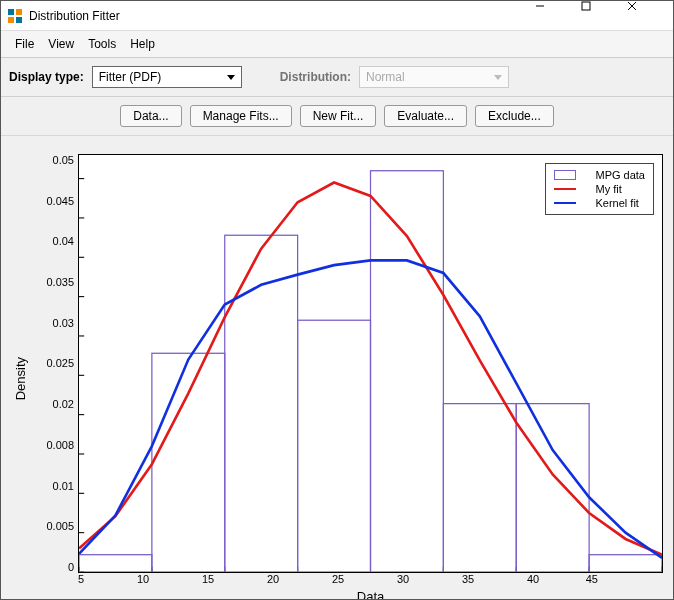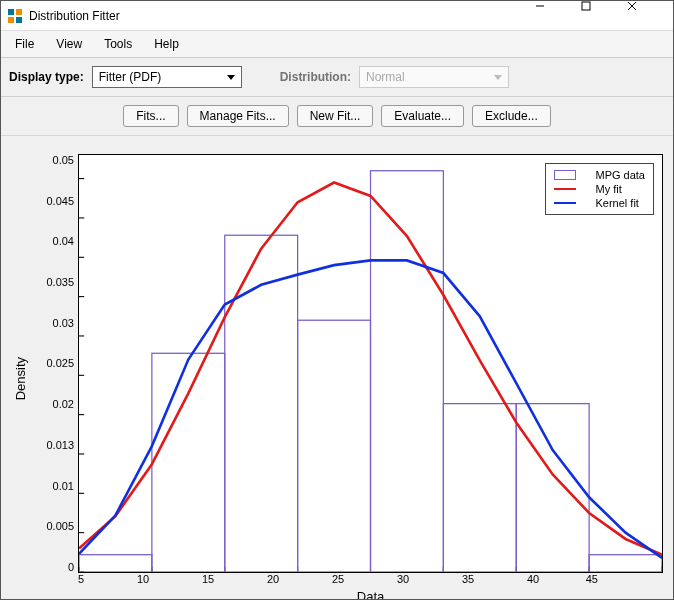--- a/index.html
+++ b/index.html
@@ -2,21 +2,21 @@
 <html><head>
 <meta charset="utf-8">
 <style>
   * { box-sizing: border-box; margin: 0; padding: 0; }
   body { font-family: "Segoe UI", Arial, sans-serif; font-size: 12px; background: #fff; width: 674px; height: 600px; overflow: hidden; border: 1px solid #555; }
   .titlebar { display: flex; align-items: center; height: 30px; padding: 0 0 0 6px; background: #fff; border-bottom: 1px solid #ddd; }
   .titlebar .icon { width: 16px; height: 16px; margin-right: 6px; display:inline-flex; align-items:center; justify-content:center; }
   .titlebar .title { flex: 1; font-size: 12px; }
   .winbtns { display: flex; }
   .winbtn { width: 46px; height: 30px; display: flex; align-items: center; justify-content: center; font-size: 14px; }
-  .menubar { display: flex; gap: 10px; padding: 4px 8px; background: #f5f5f5; border-bottom: 1px solid #ccc; }
+  .menubar { display: flex; gap: 2px; padding: 4px 8px; background: #f5f5f5; border-bottom: 1px solid #ccc; }
   .menuitem { padding: 2px 6px; cursor: default; }
   .toolbar1 { display: flex; align-items: center; gap: 8px; padding: 8px 8px; background: #f0f0f0; border-bottom: 1px solid #d0d0d0; }
   .toolbar1 label { font-weight: bold; font-size: 12px; }
   .select { position: relative; background: #fff; border: 1px solid #666; height: 22px; min-width: 150px; display: flex; align-items: center; padding: 0 22px 0 6px; font-size: 12px; }
   .select .chev { position: absolute; right: 4px; top: 4px; }
   .select.disabled { color: #aaa; border-color: #ccc; background: #fafafa; }
   .lbl-disabled { color: #737373; font-weight: bold; margin-left: 30px; }
   .toolbar2 { display: flex; justify-content: center; gap: 8px; padding: 8px; background: #f0f0f0; border-bottom: 1px solid #d8d8d8; }
   .btn { background: #f8f8f8; border: 1px solid #999; border-radius: 3px; padding: 3px 12px; font-size: 12px; cursor: pointer; }
   .plotarea { background: #f0f0f0; padding: 18px 10px 10px 10px; height: 478px; display: flex; align-items: stretch; }
@@ -92,41 +92,41 @@
     <span>Normal</span>
     <span class="chev">
         <svg width="12" height="12">
           <polygon points="2,4 10,4 6,9" fill="#bbb"></polygon>
         </svg>
       </span>
   </div>
 </div>
 
 <div class="toolbar2">
-  <button class="btn">Fits...</button>
+  <button class="btn">Data...</button>
   <button class="btn">Manage Fits...</button>
   <button class="btn">New Fit...</button>
   <button class="btn">Evaluate...</button>
   <button class="btn">Exclude...</button>
 </div>
 
 <div class="plotarea">
   <div class="plotwrap">
     <div class="ylabel">Density</div>
     <div class="axisbox">
       <div class="chartrow">
         <div class="yticks" id="yticks">
             <div>0.05</div>
             <div>0.045</div>
             <div>0.04</div>
             <div>0.035</div>
             <div>0.03</div>
             <div>0.025</div>
             <div>0.02</div>
-            <div>0.013</div>
+            <div>0.008</div>
             <div>0.01</div>
             <div>0.005</div>
             <div>0</div>
           </div>
         <div class="svgwrap">
           <svg id="chartsvg" viewBox="0 0 560 390" preserveAspectRatio="none">
               <line x1="0" y1="390" x2="0" y2="385" stroke="#000"></line>
               <line x1="70" y1="390" x2="70" y2="385" stroke="#000"></line>
               <line x1="140" y1="390" x2="140" y2="385" stroke="#000"></line>
               <line x1="210" y1="390" x2="210" y2="385" stroke="#000"></line>

